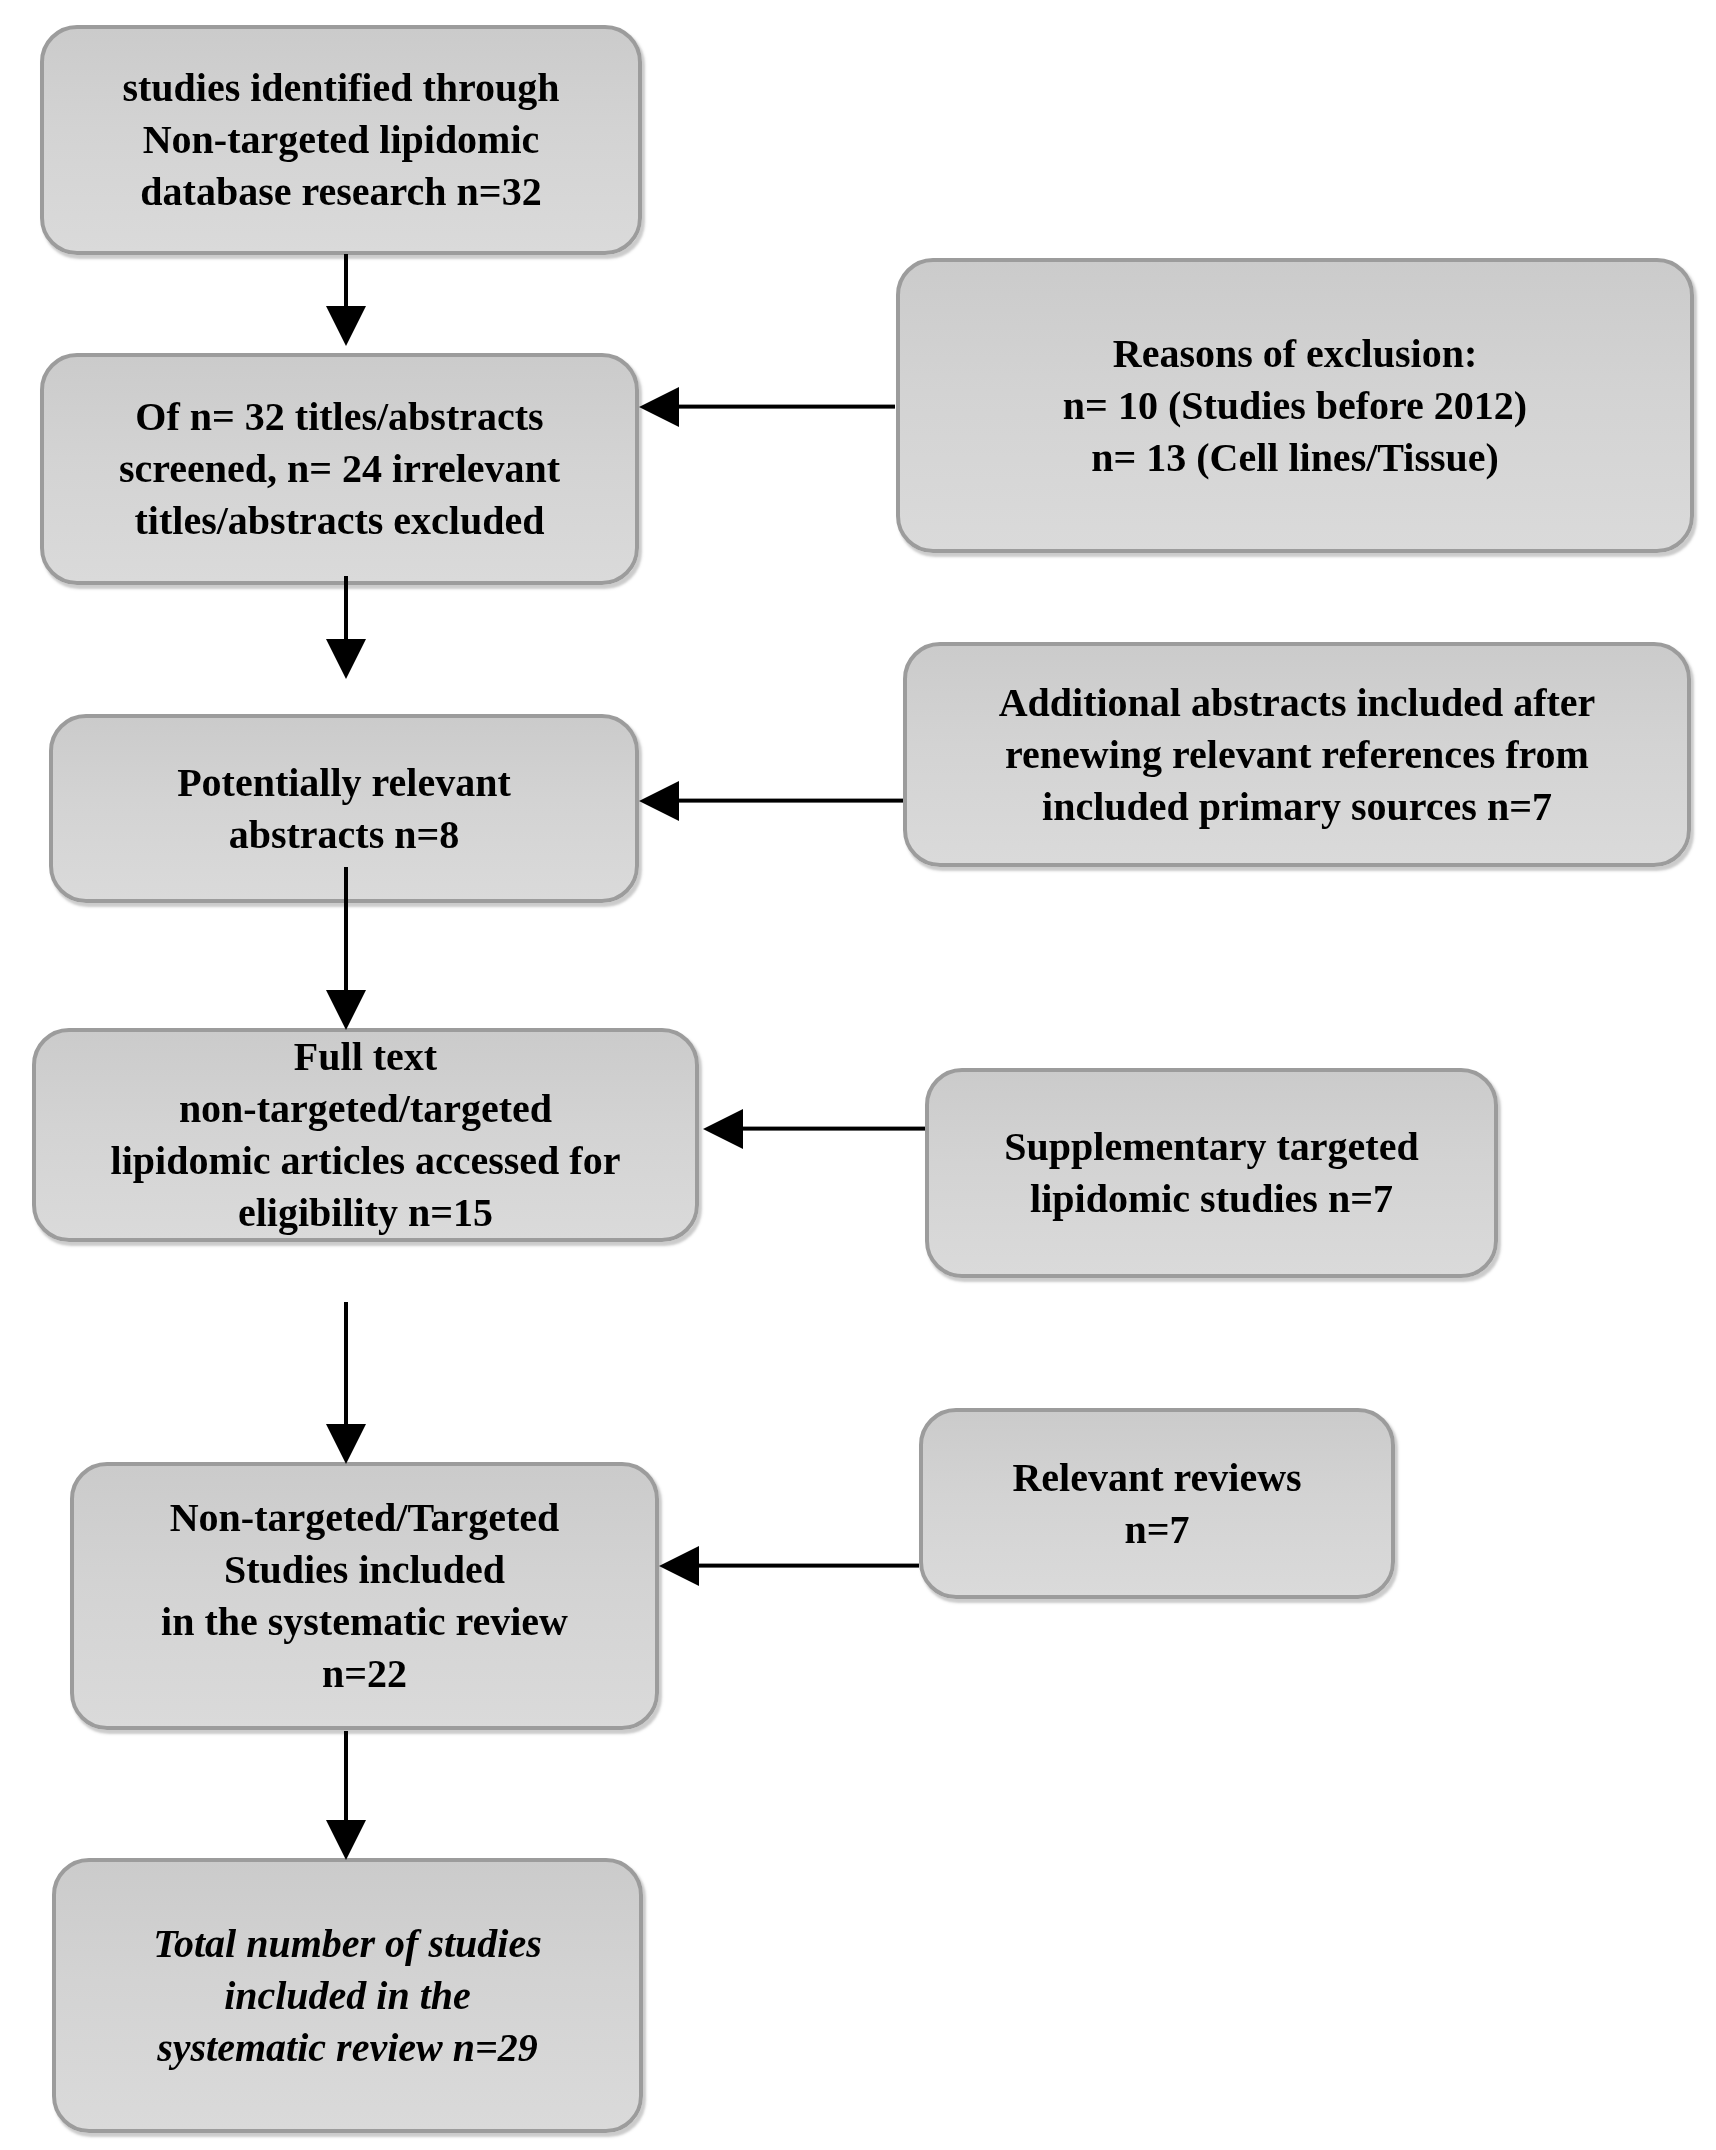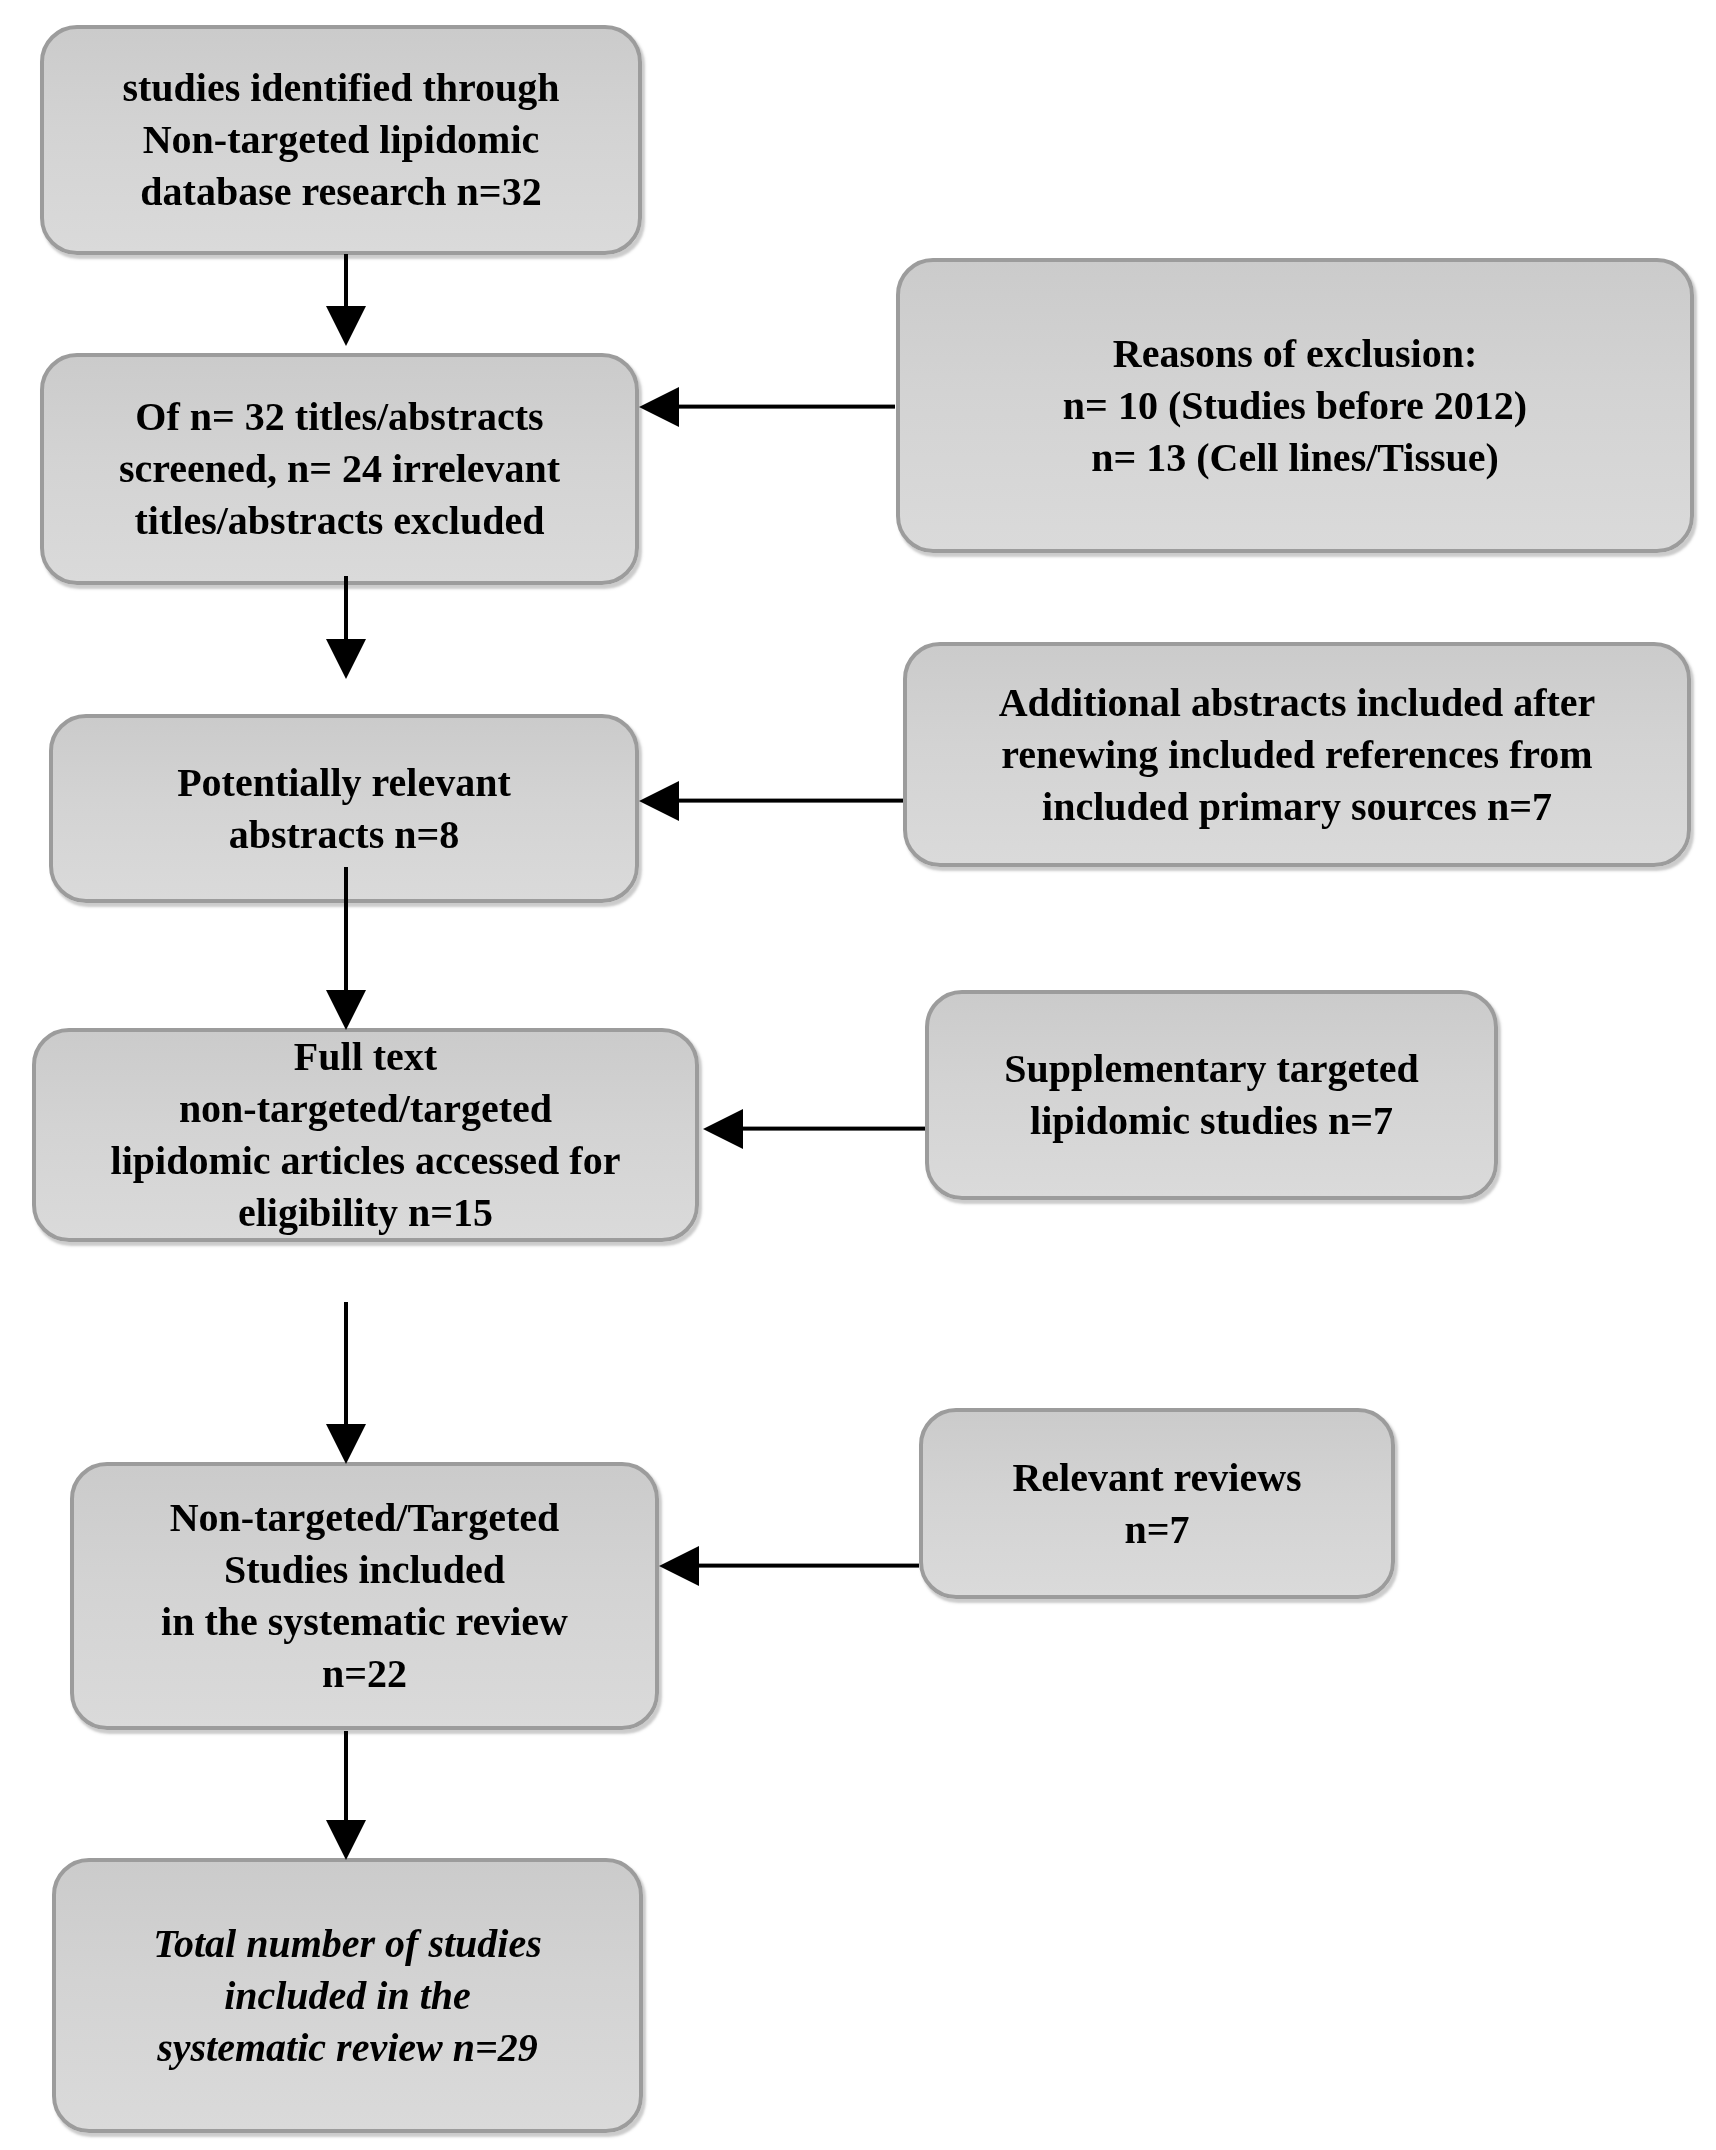--- a/index.html
+++ b/index.html
@@ -103,25 +103,25 @@
   </div>
 
   <div class="box" style="left:896px; top:258px; width:798px; height:295px;">
     <div class="line">Reasons of exclusion:</div>
     <div class="line">n= 10 (Studies before 2012)</div>
     <div class="line">n= 13 (Cell lines/Tissue)</div>
   </div>
 
   <div class="box" style="left:903px; top:642px; width:788px; height:225px;">
     <div class="line">Additional abstracts included after</div>
-    <div class="line">renewing included references from</div>
+    <div class="line">renewing relevant references from</div>
     <div class="line">included primary sources n=7</div>
   </div>
 
-  <div class="box" style="left:925px; top:990px; width:573px; height:210px;">
+  <div class="box" style="left:925px; top:1068px; width:573px; height:210px;">
     <div class="line">Supplementary targeted</div>
     <div class="line">lipidomic studies n=7</div>
   </div>
 
   <div class="box" style="left:919px; top:1408px; width:476px; height:191px;">
     <div class="line">Relevant reviews</div>
     <div class="line">n=7</div>
   </div>
 
   <div class="arrow-v" style="left:325px; top:254px; height:92px;">

